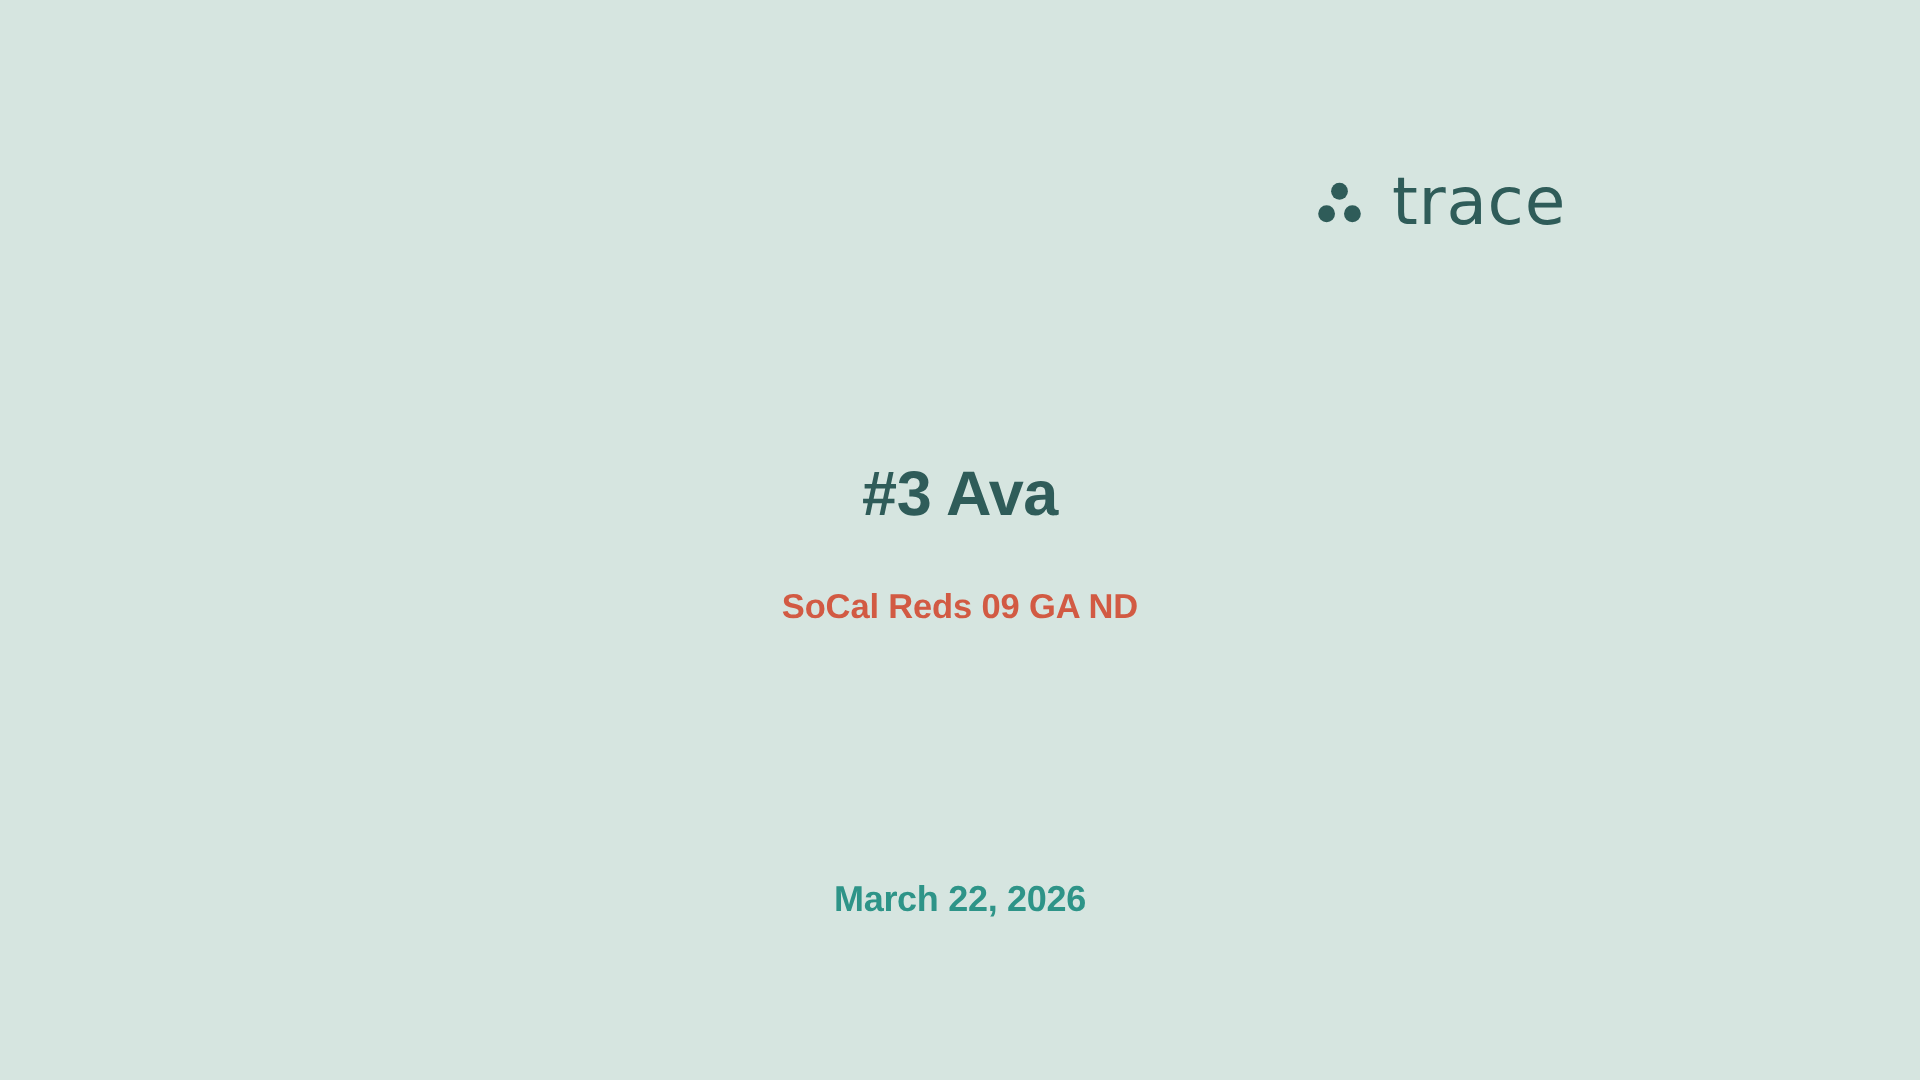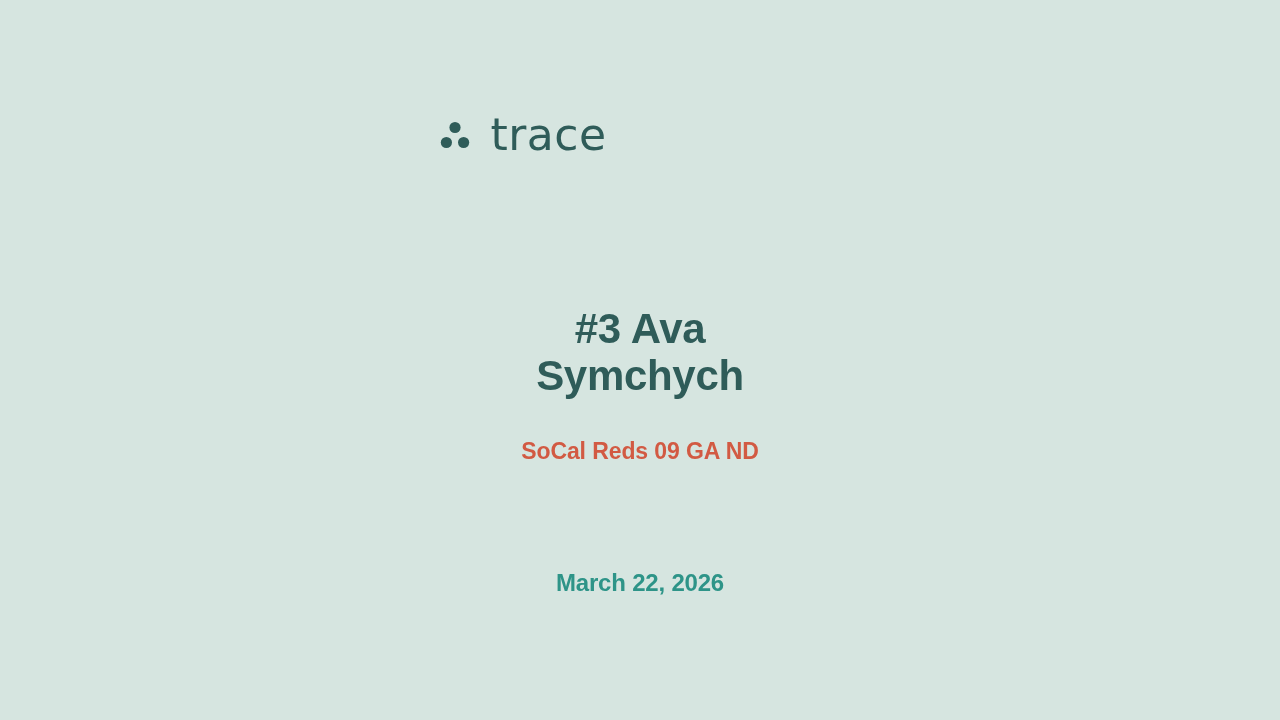--- a/index.html
+++ b/index.html
@@ -25,21 +25,21 @@
   }
 
   
   .brand-lockup {
     position: absolute;
     left: 0;
     top: 112px;
     width: 1044px;
     display: flex;
     align-items: center;
-    justify-content: center;
+    justify-content: flex-end;
     gap: 17px;
   }
 
   .brand-mark {
     display: block;
     width: 36px;
     height: 36px;
     flex: 0 0 auto;
   }
 
@@ -95,21 +95,21 @@
   
   .date-block {
     position: absolute;
     left: 0;
     top: 570px;
     width: 1280px;
     text-align: center;
   }
 
   .match-date {
-    margin: 0;
+    margin: 17px;
     font-family: "Liberation Sans", sans-serif;
     font-size: 24px;
     font-weight: bold;
     line-height: 1.1;
     color: #2e9488;
     letter-spacing: -0.2px;
   }
 </style>
 </head>
 <body>
@@ -121,21 +121,20 @@
       <circle cx="18" cy="10.5" r="5.6" fill="#2f5c59"></circle>
       <circle cx="9.4" cy="25.5" r="5.6" fill="#2f5c59"></circle>
       <circle cx="26.6" cy="25.5" r="5.6" fill="#2f5c59"></circle>
     </svg>
     <span class="brand-wordmark">trace</span>
   </div>
 
   <div class="title-block">
     <h1 class="player-title">
       <span class="title-line">#3 Ava</span>
-      <span class="title-line">Symchych</span>
     </h1>
     <p class="team-subtitle">SoCal Reds 09 GA ND</p>
   </div>
 
   <div class="date-block">
     <p class="match-date">March 22, 2026</p>
   </div>
 
 </div>
 

